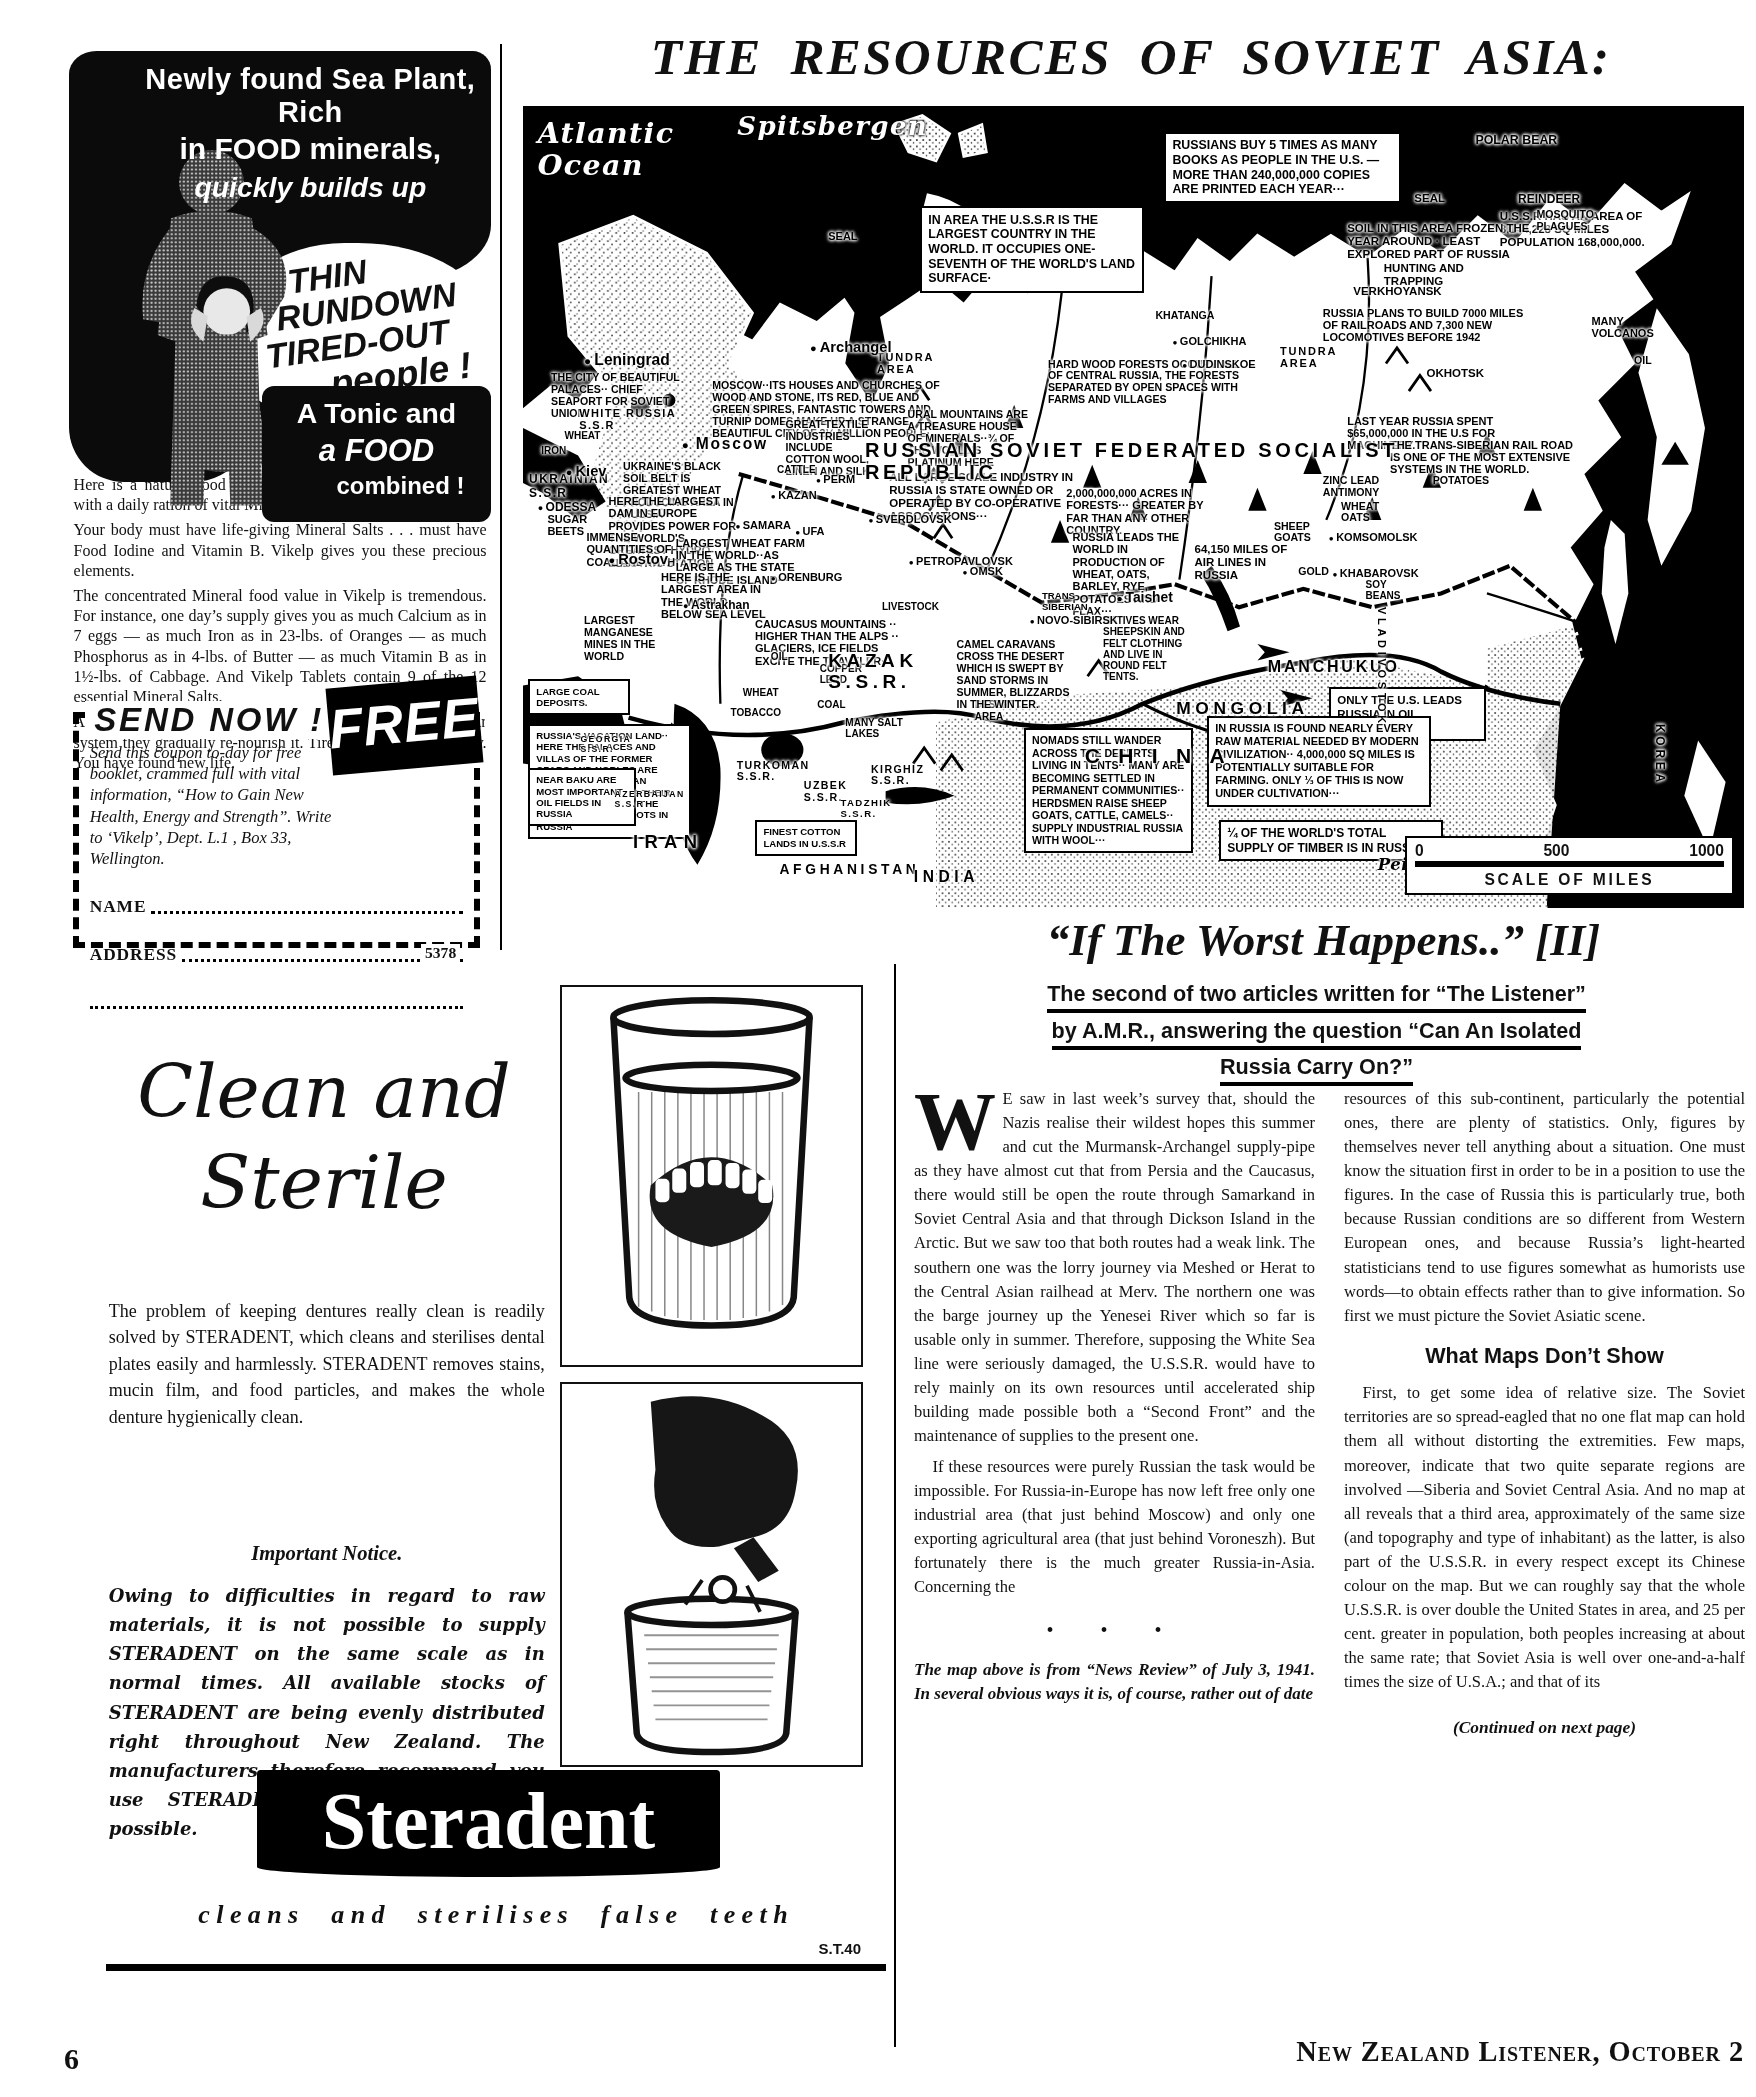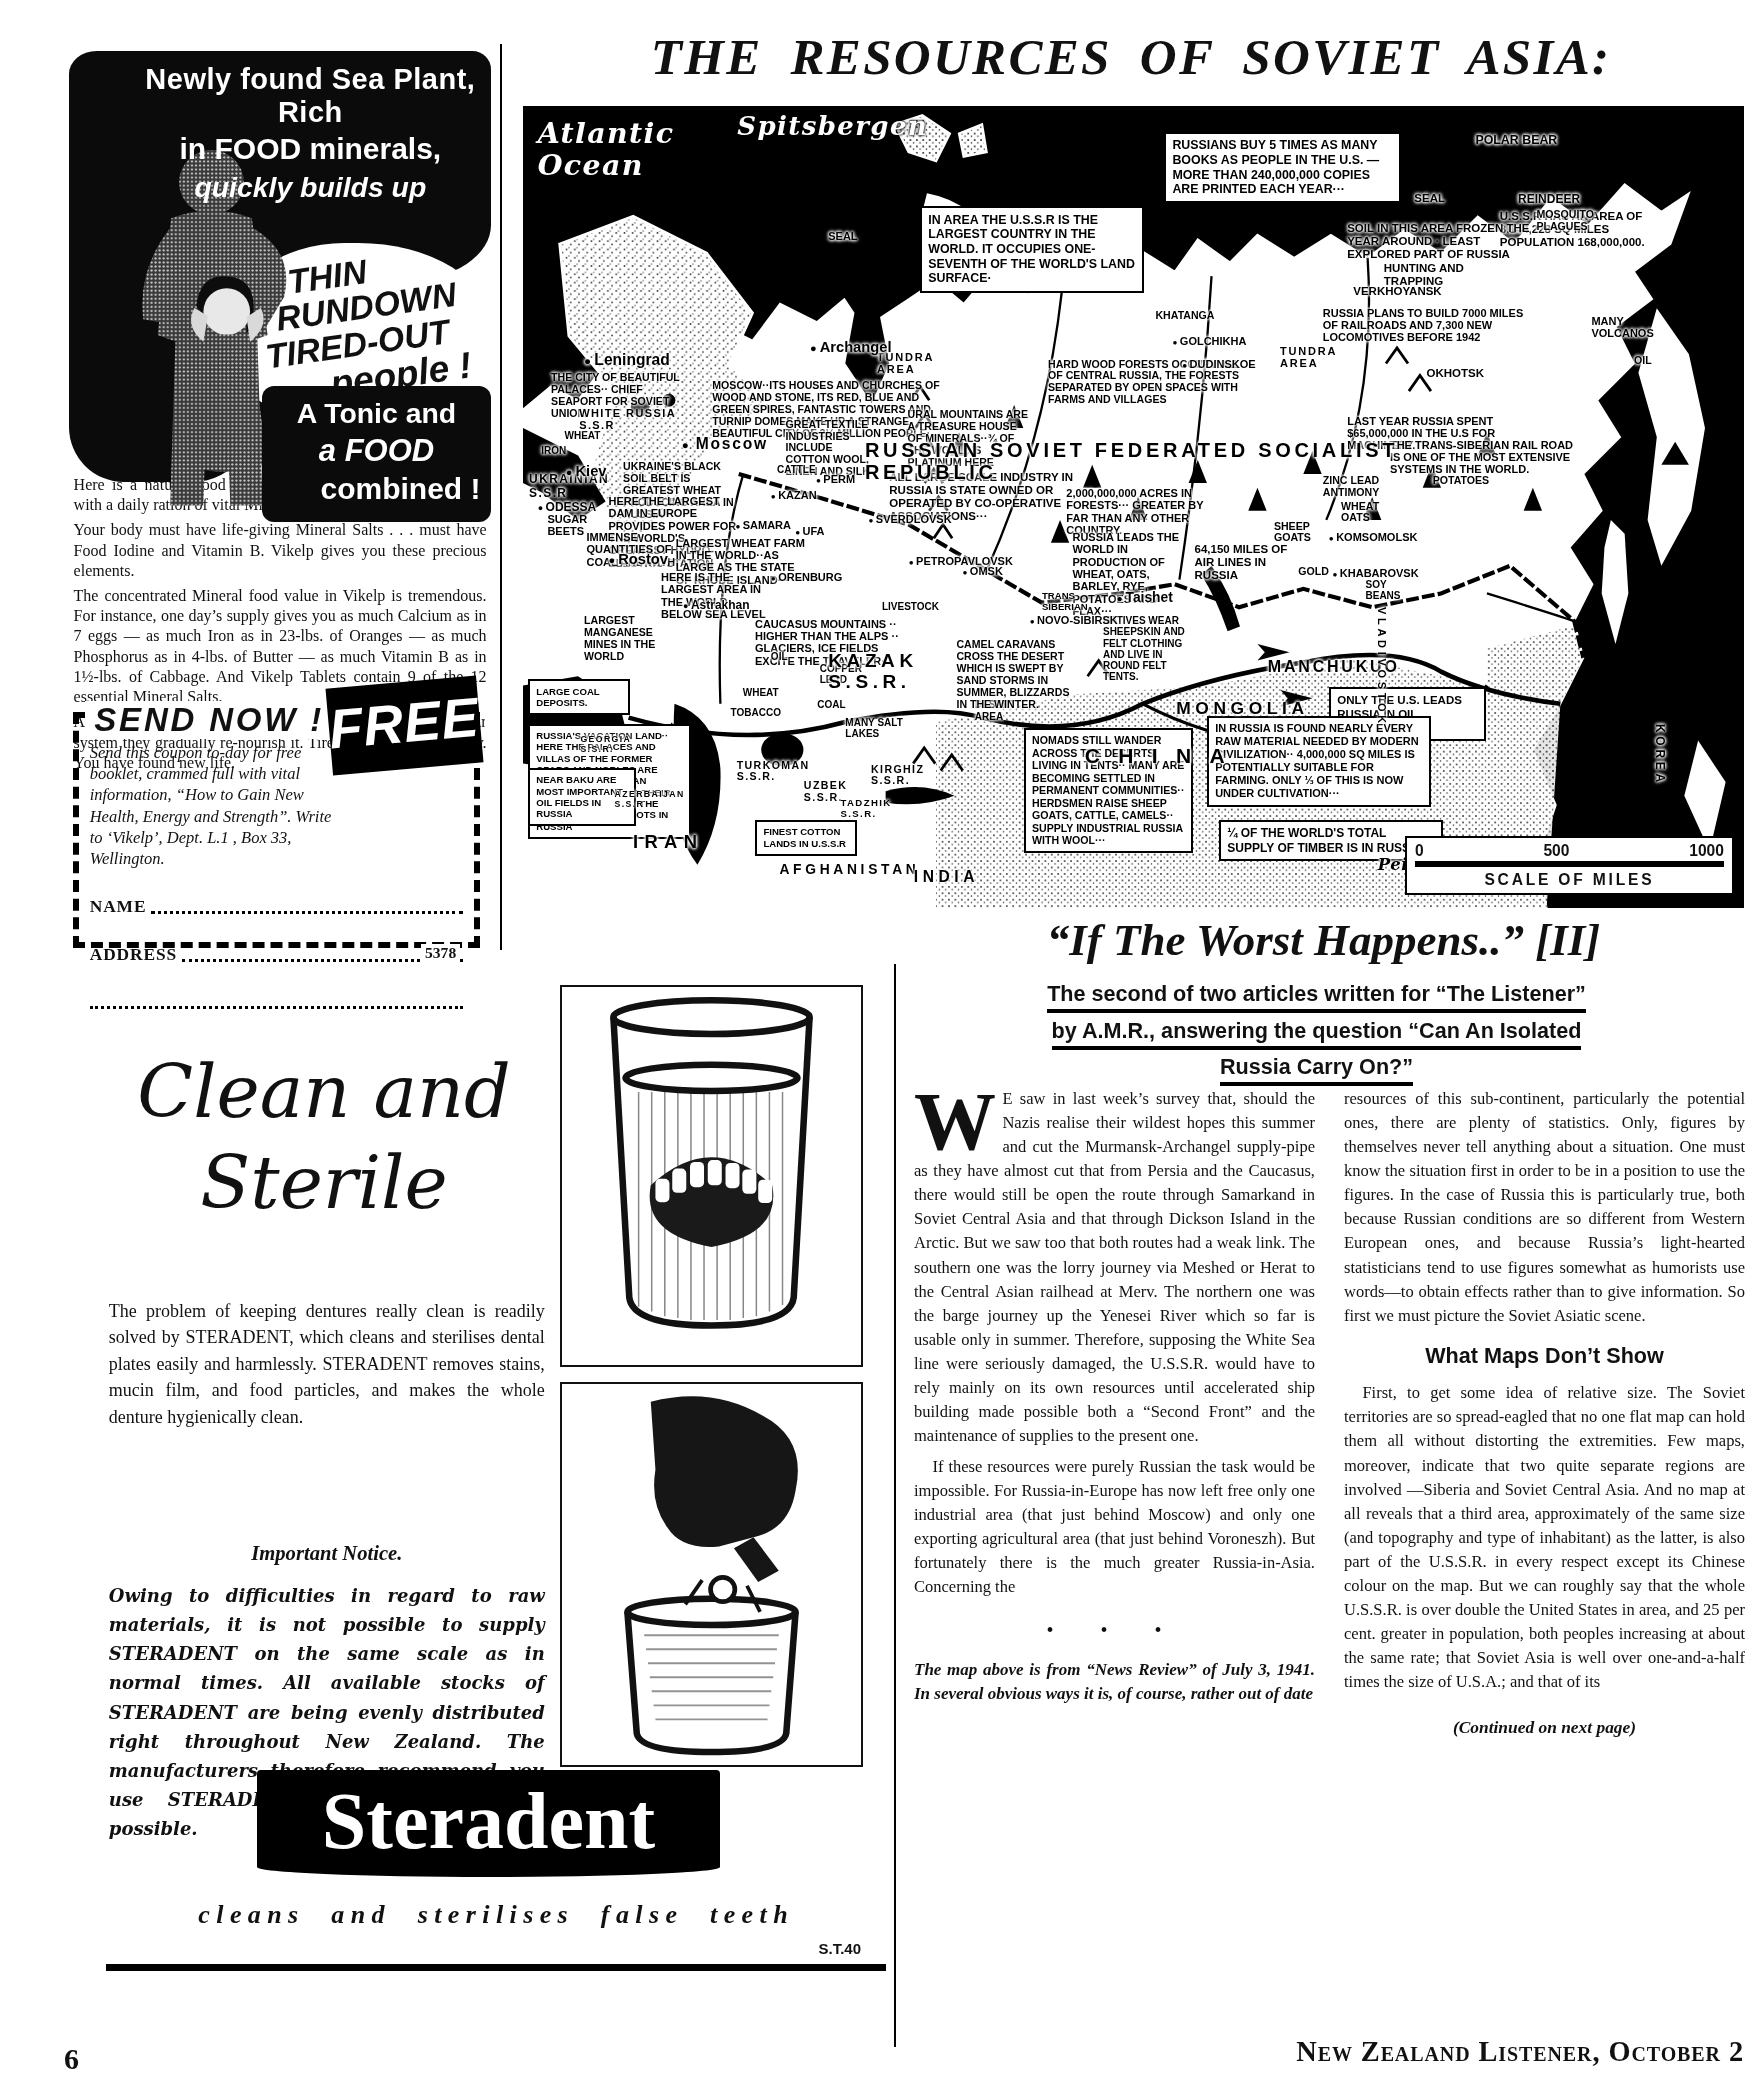--- a/index.html
+++ b/index.html
@@ -33,21 +33,21 @@
   #thin-lines div{font-size:34px;line-height:1.04;font-style:italic;}
   #thin-lines .t1{transform:translateX(-27.5px);}
   #thin-lines .t2{transform:translateX(6.9px);}
   #thin-lines .t3{transform:translateX(-6.9px);}
   #thin-lines .t4{transform:translateX(32px);font-size:37px;}
   #tonic-box{position:absolute;right:0;top:340px;width:229px;height:134px;background:#0b0b0b;color:#fff;
              border-radius:12px;text-align:center;font-family:"Liberation Sans",sans-serif;
              font-weight:bold;z-index:5;padding-top:1.8px;}
   #tonic-box .tl1{font-size:28.4px;margin-top:9px;}
   #tonic-box .tl2{font-size:31px;font-style:italic;margin-top:2.8px;}
-  #tonic-box .tl3{font-size:30px;margin-top:3.7px;padding-left:48px;}
+  #tonic-box .tl3{font-size:24px;margin-top:3.7px;padding-left:48px;}
   #vikelp-body{position:absolute;left:4.6px;top:429px;width:413px;font-size:16px;line-height:1.27;
                text-align:justify;}
   #vikelp-body p{margin:0 0 4.6px 0;}
   
   #coupon{position:absolute;left:3.7px;top:666px;width:407px;height:236px;border:6px dashed #000;
           box-sizing:border-box;padding:6.4px 11px;}
   #send-now{font-family:"Liberation Sans",sans-serif;font-weight:bold;font-style:italic;
             font-size:33px;letter-spacing:2.8px;margin:-41px 0 2.8px -4.6px;background:#fff;display:inline-block;padding:0 9.2px;}
   #free-box{position:absolute;right:-6.4px;top:-36px;width:151px;height:87px;background:#000;color:#fff;
             transform:rotate(-5deg);text-align:center;font-family:"Liberation Sans",sans-serif;

